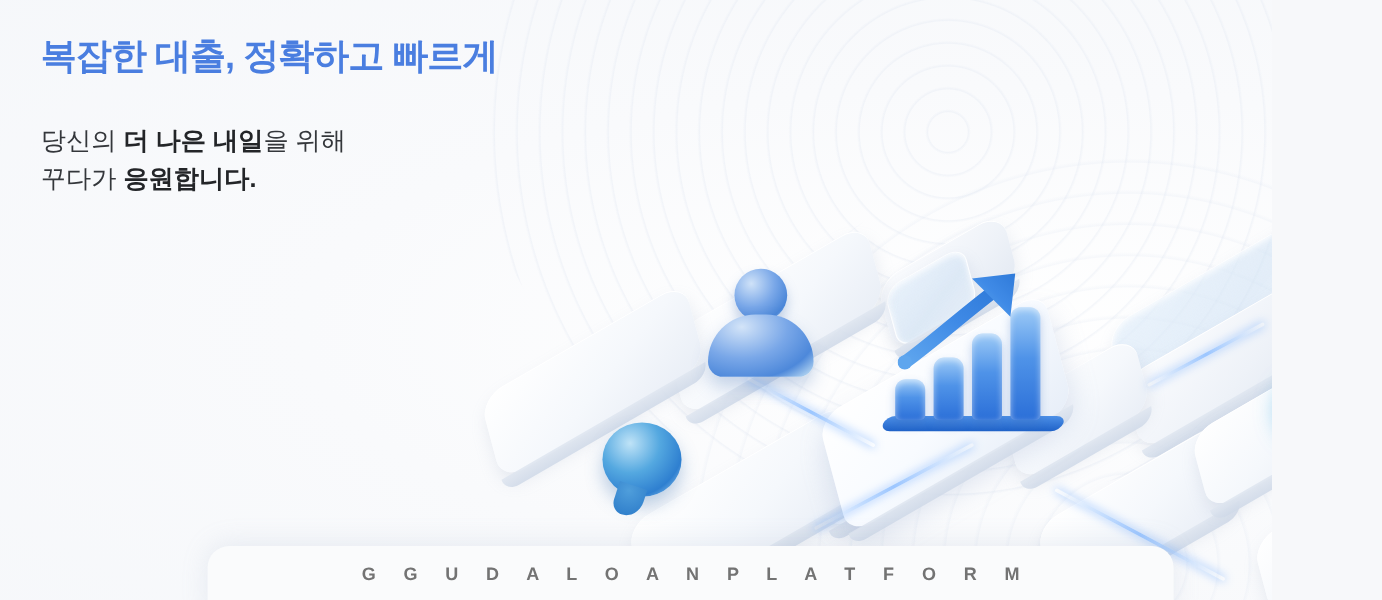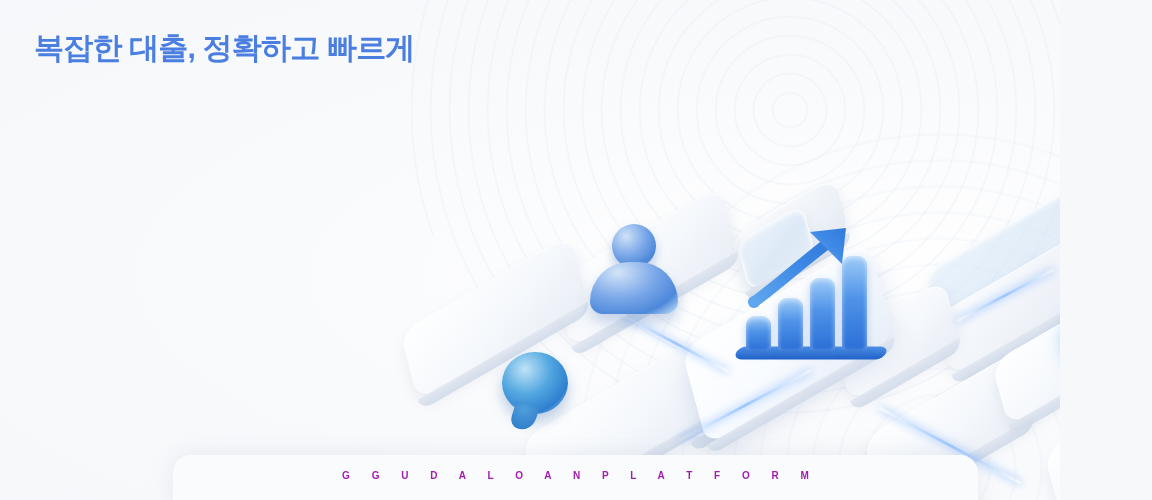--- a/index.html
+++ b/index.html
@@ -53,21 +53,21 @@
   
   .ribbon{
     position:absolute;left:173px;top:455px;width:805px;height:60px;
     background:#fafbfc;
     border-radius:18px 18px 0 0;
     box-shadow:0 -2px 22px rgba(150,165,195,.18);
     display:flex;align-items:flex-start;justify-content:center;
     padding-top:15px;box-sizing:border-box;
   }
   .ribbon-text{
-    font-size:10px;font-weight:700;color:#a21caf;
+    font-size:15px;font-weight:700;color:#737373;
     letter-spacing:9.5px;text-indent:9.5px;white-space:nowrap;
   }
 
   
   .art{position:absolute;left:430px;top:190px;width:722px;height:310px;}
   .tile{
     position:absolute;
     border-radius:22px;
     transform:rotate(-30deg) skewX(-15deg) scaleY(.78);
     background:linear-gradient(150deg,#ffffff 0%,#f5f8fc 55%,#e9eef6 100%);
@@ -207,19 +207,27 @@
       <div class="ray" style="left:26px;top:-16px;"></div>
       <div class="ray" style="left:4px;top:-10px;transform:rotate(-35deg);"></div>
       <div class="ray" style="left:48px;top:-10px;transform:rotate(35deg);"></div>
       <div class="glass"></div>
       <div class="base"></div>
     </div>
   </div>
 
   <div class="copy">
     <div class="eyebrow">복잡한 대출, 정확하고 빠르게</div>
+    <div class="sub">
+      <div>
+        <span>당신의 </span><b>더 나은 내일</b><span>을 위해</span>
+      </div>
+      <div>
+        <span>꾸다가 </span><b>응원합니다.</b>
+      </div>
+    </div>
   </div>
 
   <div class="ribbon">
     <div class="ribbon-text">G G U D A   L O A N   P L A T F O R M</div>
   </div>
 
 </div>
 
 </body></html>

